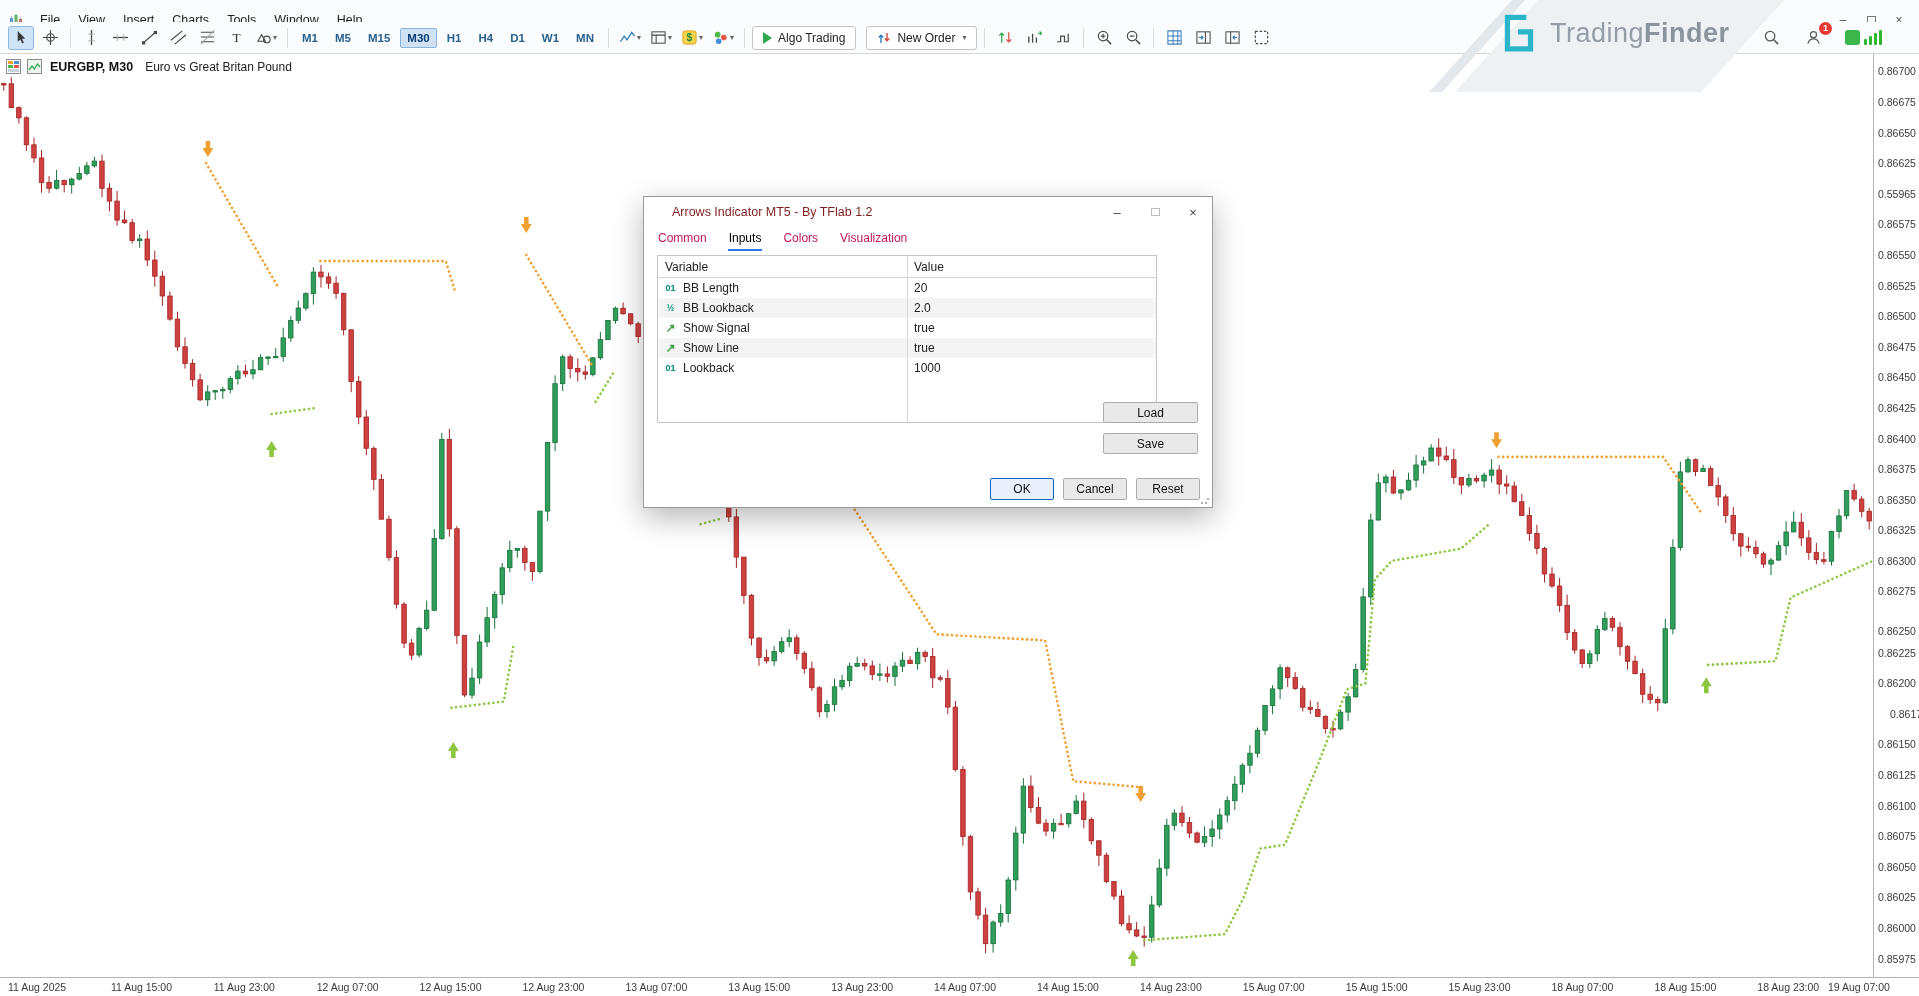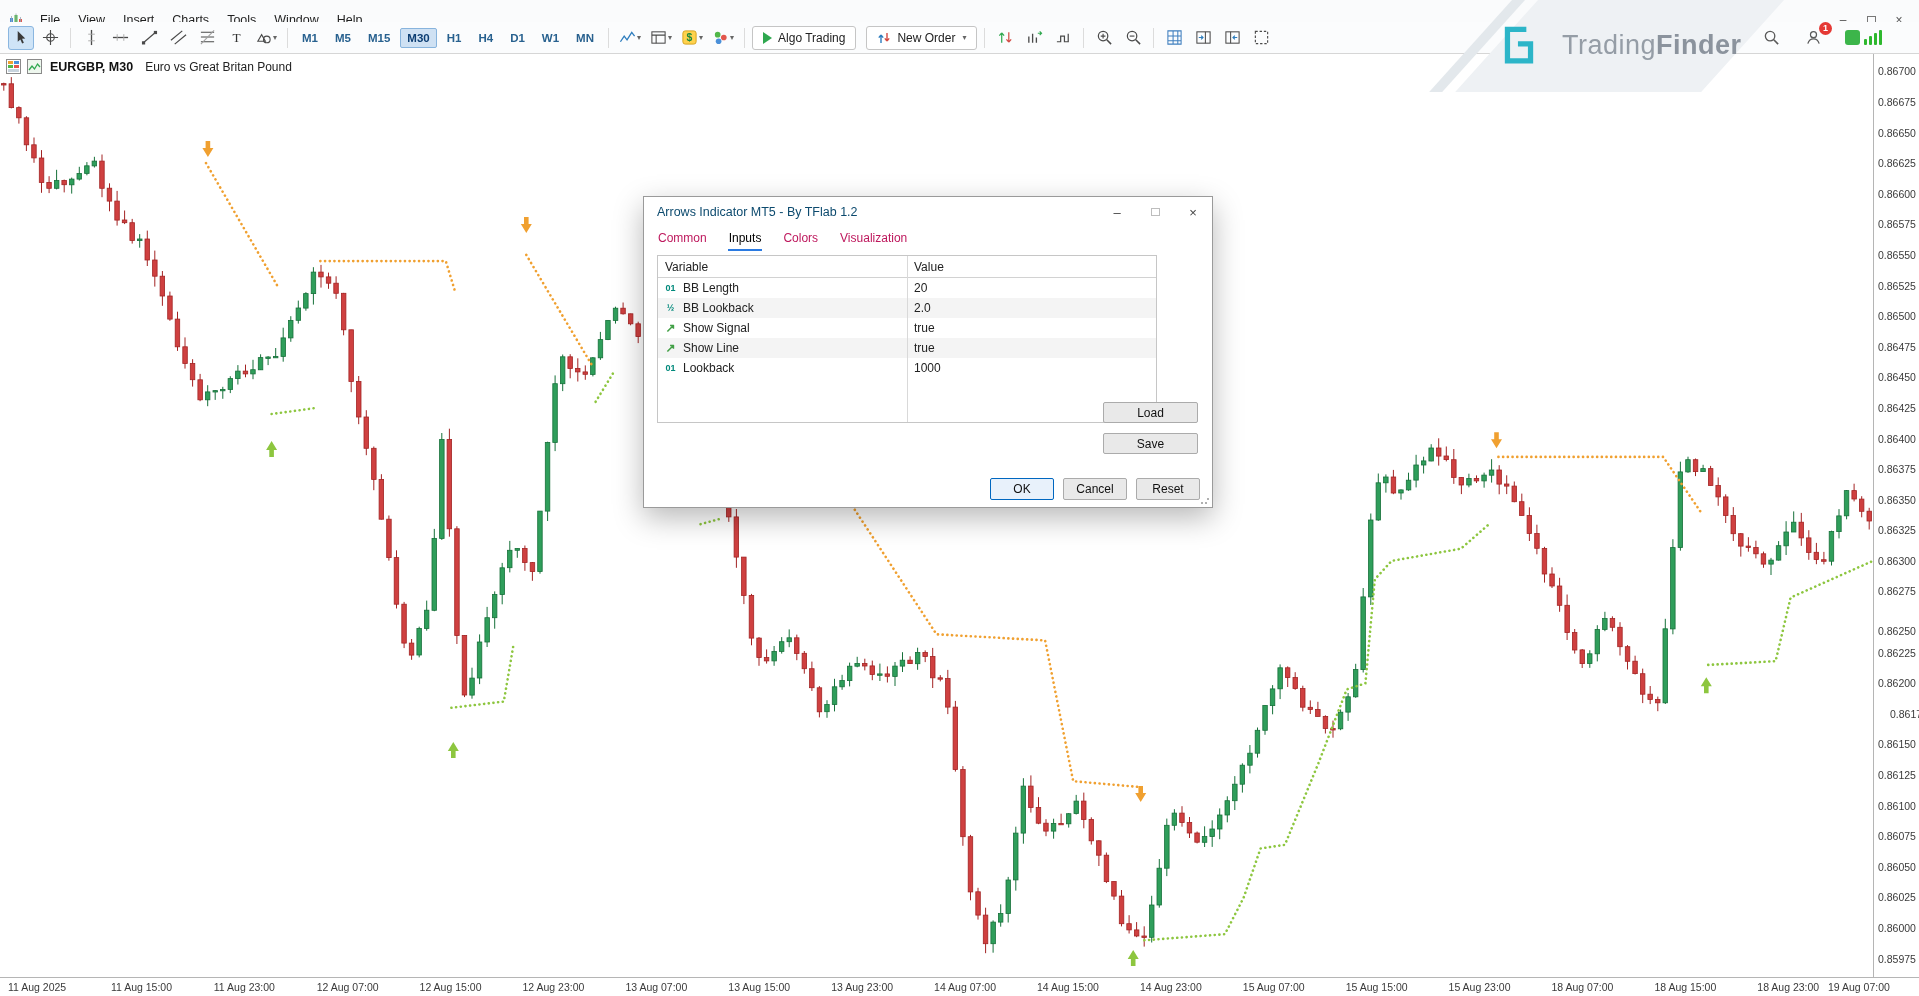--- a/index.html
+++ b/index.html
@@ -32,40 +32,40 @@
 .badge{position:absolute;top:-5px;right:-7px;background:#e53935;color:#fff;border-radius:50%;width:13px;height:13px;font-size:9px;line-height:13px;text-align:center;font-weight:700}
 .signal{display:flex;align-items:flex-end;gap:2px}
 .signal i{display:block;width:3px;background:#2eb82e;border-radius:1px}
 .signal i:nth-child(1){height:6px}.signal i:nth-child(2){height:9px}.signal i:nth-child(3){height:12px}.signal i:nth-child(4){height:15px}
 .conn-box{width:15px;height:15px;background:#3cb54a;border-radius:3px;margin-right:4px}
 
 
 .wm-band{position:absolute;z-index:3;transform-origin:0 0;transform:skewX(-42deg)}
 .wm-band.b1{left:1538px;top:0;width:246px;height:92px;background:#eef1f4}
 .wm-band.b2{left:1512px;top:0;width:13px;height:92px;background:#e3e8ec}
-.watermark{position:absolute;left:1498px;top:24px;display:flex;align-items:center;gap:22px;z-index:4}
+.watermark{position:absolute;left:1498px;top:12px;display:flex;align-items:center;gap:10px;z-index:4}
 .wm-text{font-size:27px;letter-spacing:.5px;color:#959da6}
 .wm-t1{font-weight:400}
 .wm-t2{font-weight:700;color:#8b939d}
 
 
 .chart-region{position:absolute;left:0;top:53px;width:1919px;height:943px;background:#fff;z-index:1}
 #chart-canvas{position:absolute;left:0;top:0;width:1873px;height:924px}
 .chart-label{position:absolute;left:6px;top:6px;display:flex;align-items:center;gap:6px;z-index:2}
 .cl-sym{font-size:12.5px;font-weight:700;color:#111;margin-left:2px}
 .cl-desc{font-size:12px;color:#222;margin-left:6px}
 .price-axis{position:absolute;left:1873px;top:0;width:46px;height:924px;border-left:1px solid #b5b5b5;background:#fff}
 .price-label{position:absolute;left:4px;font-size:10.5px;color:#3a3a3a;white-space:nowrap}
 .time-axis{position:absolute;left:0;bottom:0;width:1919px;height:19px;border-top:1px solid #b5b5b5;background:#fff}
 .time-label{position:absolute;top:3px;font-size:10.5px;color:#3a3a3a;white-space:nowrap}
 
 
 .dialog{position:absolute;left:643px;top:196px;width:570px;height:312px;background:#fff;border:1px solid #9a9a9a;box-shadow:0 10px 28px rgba(0,0,0,.28);z-index:20;font-size:12px}
 .dlg-titlebar{position:absolute;left:0;top:0;width:100%;height:30px;display:flex;align-items:center}
-.dlg-title{margin-left:13px;font-size:12.5px;color:#0c4a6e}
+.dlg-title{margin-left:28px;font-size:12.5px;color:#7f1d1d}
 .dlg-controls{margin-left:auto;display:flex;height:100%}
 .dlg-btn{width:38px;height:100%;display:flex;align-items:center;justify-content:center;font-size:13px;color:#444}
 .dlg-max .maxbox{border-color:#bdbdbd}
 .dlg-tabs{position:absolute;left:13px;top:32px;display:flex;gap:20px;height:22px}
 .dlg-tab{font-size:12px;color:#be185d;padding:2px 1px;border-bottom:2px solid transparent}
 .dlg-tab.active{color:#000;border-bottom-color:#2a7ae2}
 .dlg-table{position:absolute;left:13px;top:58px;width:500px;height:168px;border:1px solid #c6c6c6;background:#fff}
 .tbl-vdiv{position:absolute;left:50%;top:0;bottom:0;width:1px;background:#d9d9d9}
 .tbl-header{display:flex;height:22px;align-items:center;border-bottom:1px solid #d2d2d2;color:#222}
 .tbl-header span{padding-left:7px;width:50%}
@@ -865,21 +865,21 @@
           <path d="M2 11l3-4 2.5 3 3-5 2.5 3" fill="none" stroke="#2fa84f" stroke-width="1.3"></path>
         </svg>
       <span class="cl-sym">EURGBP, M30</span>
       <span class="cl-desc">Euro vs Great Britan Pound</span>
     </div>
     <div id="price-axis" class="price-axis">
         <span class="price-label" style="top: 12.3576px;">0.86700</span>
         <span class="price-label" style="top: 42.9536px;">0.86675</span>
         <span class="price-label" style="top: 73.5497px;">0.86650</span>
         <span class="price-label" style="top: 104.146px;">0.86625</span>
-        <span class="price-label" style="top: 134.742px;">0.86600</span>
+        <span class="price-label" style="top: 134.742px;">0.55965</span>
         <span class="price-label" style="top: 165.338px;">0.86575</span>
         <span class="price-label" style="top: 195.934px;">0.86550</span>
         <span class="price-label" style="top: 226.53px;">0.86525</span>
         <span class="price-label" style="top: 257.126px;">0.86500</span>
         <span class="price-label" style="top: 287.722px;">0.86475</span>
         <span class="price-label" style="top: 318.318px;">0.86450</span>
         <span class="price-label" style="top: 348.914px;">0.86425</span>
         <span class="price-label" style="top: 379.51px;">0.86400</span>
         <span class="price-label" style="top: 410.106px;">0.86375</span>
         <span class="price-label" style="top: 440.702px;">0.86350</span>

